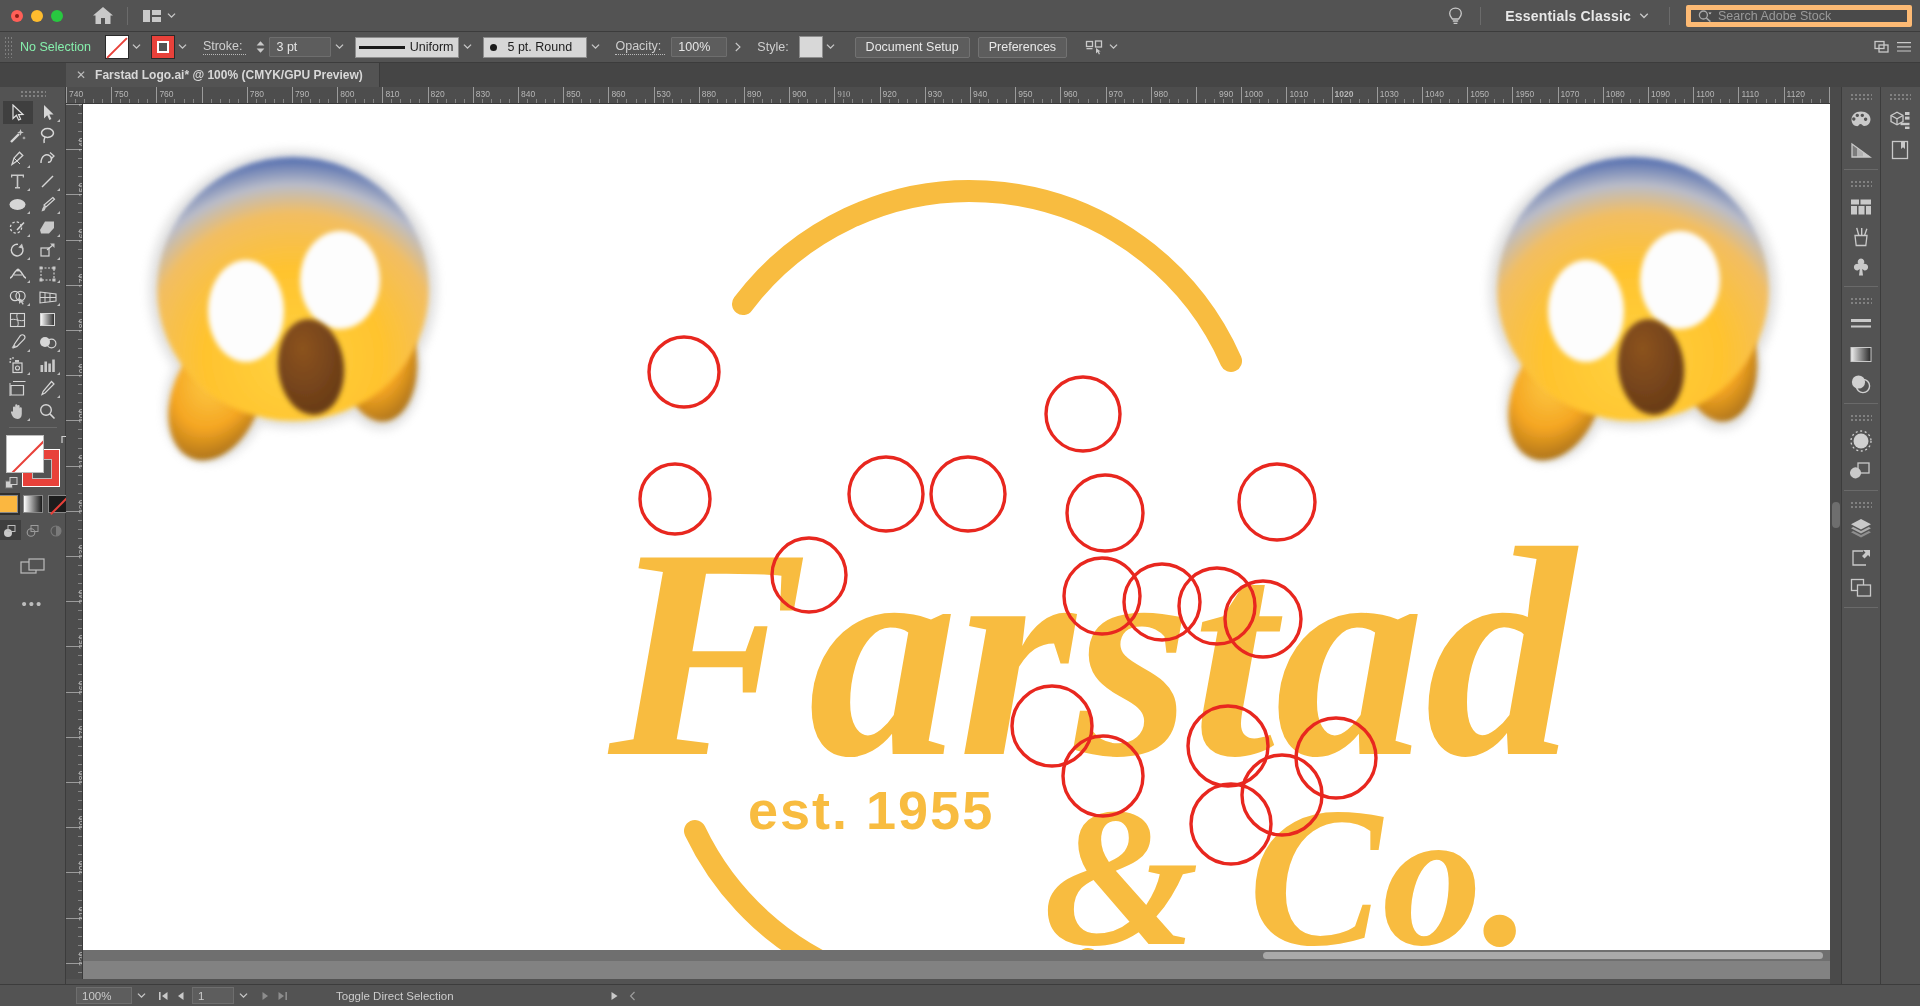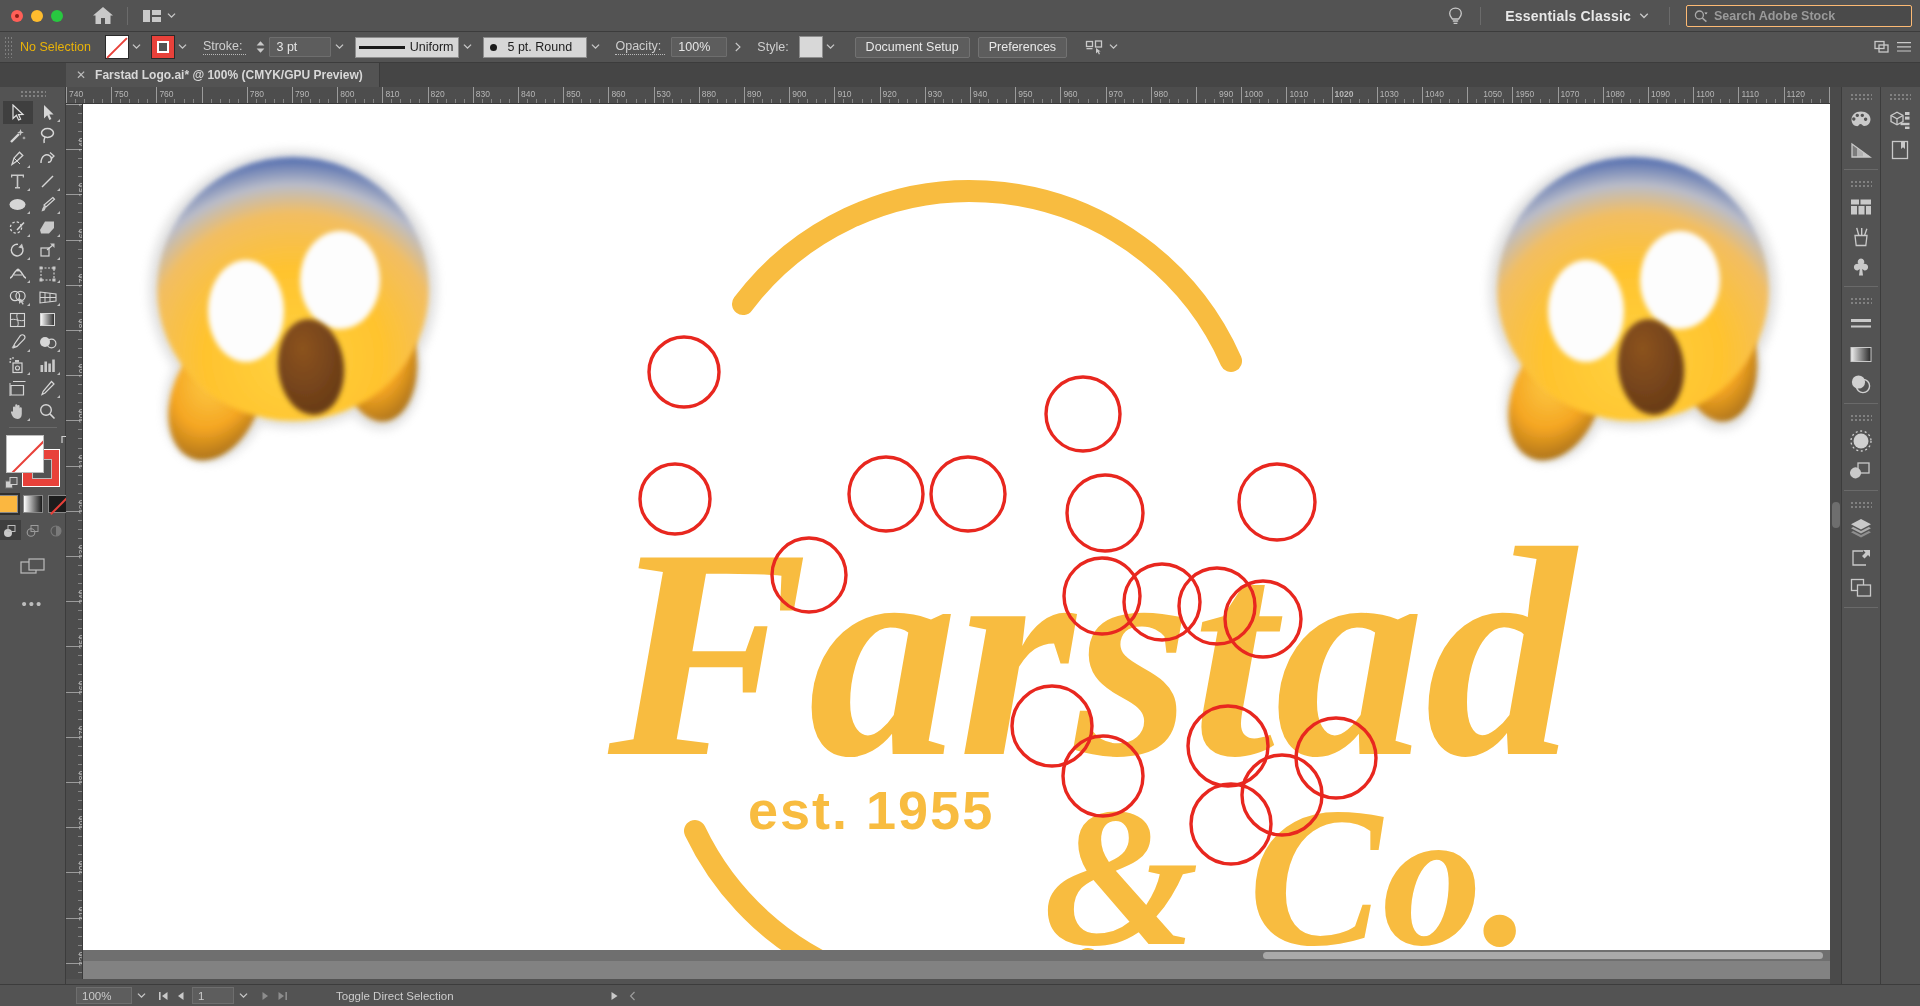--- a/index.html
+++ b/index.html
@@ -30,35 +30,35 @@
   .app-title{
     position:absolute; left:0; right:0; text-align:center;
     font-size:13px; color:#c8c8c8; letter-spacing:.2px; pointer-events:none;
   }
   .tb-right{ position:absolute; right:8px; top:0; height:32px; display:flex; align-items:center; gap:0px;}
   .bulb{ width:30px;height:32px;display:flex;align-items:center;justify-content:center;}
   .ws-name{ font-size:14px; font-weight:bold; color:#e8e8e8; padding:0 6px 0 14px; letter-spacing:.2px;}
   .ws-chev{ padding:0 10px 0 2px; display:flex;align-items:center;}
   .search-box{
     display:flex; align-items:center; gap:6px; width:226px; height:22px;
-    background:#4a4a4a; border:1px solid #fdba74; border-radius:2px; padding:0 7px; margin-left:6px;font-weight:bold;
+    background:#4a4a4a; border:5px solid #fdba74; border-radius:2px; padding:0 7px; margin-left:6px;
   }
   .search-box .ph{ font-size:12.5px; color:#9a9a9a;}
 
   
   .controlbar{
     position:absolute; left:0; top:32px; width:1920px; height:31px;
     background:#535353; border-bottom:1px solid #3c3c3c;
     display:flex; align-items:center; color:#d4d4d4; font-size:12.5px;
   }
   .grip{ width:9px; height:22px; margin:0 5px 0 4px;
      background-image:radial-gradient(#8c8c8c 40%, transparent 41%);
      background-size:3px 4px; opacity:.75;}
   .cb-label{ color:#cfcfcf; font-size:12.5px; padding-right:4px;}
-  .noselect{ padding:0 14px 0 2px; color:#eab308; }
+  .noselect{ padding:0 14px 0 2px; color:#86efac; }
   .swatch-none{
     width:24px;height:24px;background:#fff;border:1px solid #2a2a2a;position:relative; flex:none;
   }
   .swatch-none::after{
     content:""; position:absolute; left:-3px; right:-3px; top:50%;
     height:2px; background:#e8413a; transform:rotate(-45deg);
   }
   .swatch-stroke{
     width:24px;height:24px;border:1px solid #2a2a2a;position:relative;flex:none;
     background:#e8413a; display:flex;align-items:center;justify-content:center;
@@ -755,21 +755,21 @@
       <div class="rtick" style="left: 696.08px; top: 12px; width: 1px; height: 5px; opacity: 0.7;"></div>
       <div class="rtick" style="left: 705.12px; top: 12px; width: 1px; height: 5px; opacity: 0.7;"></div>
       <div class="rtick" style="left: 714.16px; top: 12px; width: 1px; height: 5px; opacity: 0.7;"></div>
       <div class="rtick" style="left: 723.2px; top: 0px; width: 1px; height: 17px;"></div>
       <div class="rlabel" style="left: 726.2px; top: 2px;">900</div>
       <div class="rtick" style="left: 732.24px; top: 12px; width: 1px; height: 5px; opacity: 0.7;"></div>
       <div class="rtick" style="left: 741.28px; top: 12px; width: 1px; height: 5px; opacity: 0.7;"></div>
       <div class="rtick" style="left: 750.32px; top: 12px; width: 1px; height: 5px; opacity: 0.7;"></div>
       <div class="rtick" style="left: 759.36px; top: 12px; width: 1px; height: 5px; opacity: 0.7;"></div>
       <div class="rtick" style="left: 768.4px; top: 0px; width: 1px; height: 17px;"></div>
-      <div class="rlabel" style="left: 771.4px; top: 2px;">910</div>
+      <div class="rlabel" style="left: 771.4px; top: 2px; font-family: Liberation Serif, serif;">910</div>
       <div class="rtick" style="left: 777.44px; top: 12px; width: 1px; height: 5px; opacity: 0.7;"></div>
       <div class="rtick" style="left: 786.48px; top: 12px; width: 1px; height: 5px; opacity: 0.7;"></div>
       <div class="rtick" style="left: 795.52px; top: 12px; width: 1px; height: 5px; opacity: 0.7;"></div>
       <div class="rtick" style="left: 804.56px; top: 12px; width: 1px; height: 5px; opacity: 0.7;"></div>
       <div class="rtick" style="left: 813.6px; top: 0px; width: 1px; height: 17px;"></div>
       <div class="rlabel" style="left: 816.6px; top: 2px;">920</div>
       <div class="rtick" style="left: 822.64px; top: 12px; width: 1px; height: 5px; opacity: 0.7;"></div>
       <div class="rtick" style="left: 831.68px; top: 12px; width: 1px; height: 5px; opacity: 0.7;"></div>
       <div class="rtick" style="left: 840.72px; top: 12px; width: 1px; height: 5px; opacity: 0.7;"></div>
       <div class="rtick" style="left: 849.76px; top: 12px; width: 1px; height: 5px; opacity: 0.7;"></div>
@@ -839,21 +839,21 @@
       <div class="rtick" style="left: 1328.88px; top: 12px; width: 1px; height: 5px; opacity: 0.7;"></div>
       <div class="rtick" style="left: 1337.92px; top: 12px; width: 1px; height: 5px; opacity: 0.7;"></div>
       <div class="rtick" style="left: 1346.96px; top: 12px; width: 1px; height: 5px; opacity: 0.7;"></div>
       <div class="rtick" style="left: 1356px; top: 0px; width: 1px; height: 17px;"></div>
       <div class="rlabel" style="left: 1359px; top: 2px;">1040</div>
       <div class="rtick" style="left: 1365.04px; top: 12px; width: 1px; height: 5px; opacity: 0.7;"></div>
       <div class="rtick" style="left: 1374.08px; top: 12px; width: 1px; height: 5px; opacity: 0.7;"></div>
       <div class="rtick" style="left: 1383.12px; top: 12px; width: 1px; height: 5px; opacity: 0.7;"></div>
       <div class="rtick" style="left: 1392.16px; top: 12px; width: 1px; height: 5px; opacity: 0.7;"></div>
       <div class="rtick" style="left: 1401.2px; top: 0px; width: 1px; height: 17px;"></div>
-      <div class="rlabel" style="left: 1404.2px; top: 2px; margin-left: 13px;">1050</div>
+      <div class="rlabel" style="left: 1404.2px; top: 2px;">1050</div>
       <div class="rtick" style="left: 1410.24px; top: 12px; width: 1px; height: 5px; opacity: 0.7;"></div>
       <div class="rtick" style="left: 1419.28px; top: 12px; width: 1px; height: 5px; opacity: 0.7;"></div>
       <div class="rtick" style="left: 1428.32px; top: 12px; width: 1px; height: 5px; opacity: 0.7;"></div>
       <div class="rtick" style="left: 1437.36px; top: 12px; width: 1px; height: 5px; opacity: 0.7;"></div>
       <div class="rtick" style="left: 1446.4px; top: 0px; width: 1px; height: 17px;"></div>
       <div class="rlabel" style="left: 1449.4px; top: 2px;">1950</div>
       <div class="rtick" style="left: 1455.44px; top: 12px; width: 1px; height: 5px; opacity: 0.7;"></div>
       <div class="rtick" style="left: 1464.48px; top: 12px; width: 1px; height: 5px; opacity: 0.7;"></div>
       <div class="rtick" style="left: 1473.52px; top: 12px; width: 1px; height: 5px; opacity: 0.7;"></div>
       <div class="rtick" style="left: 1482.56px; top: 12px; width: 1px; height: 5px; opacity: 0.7;"></div>

